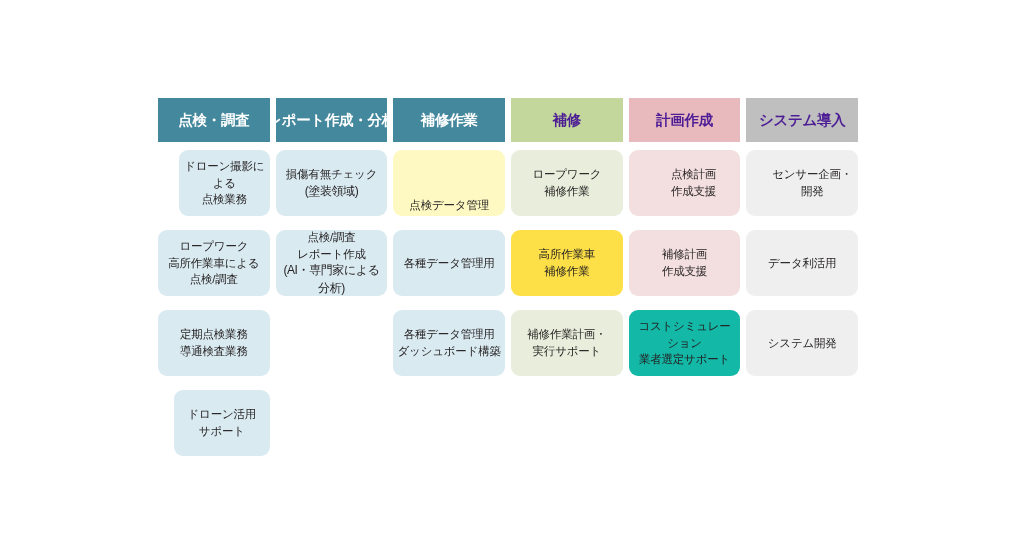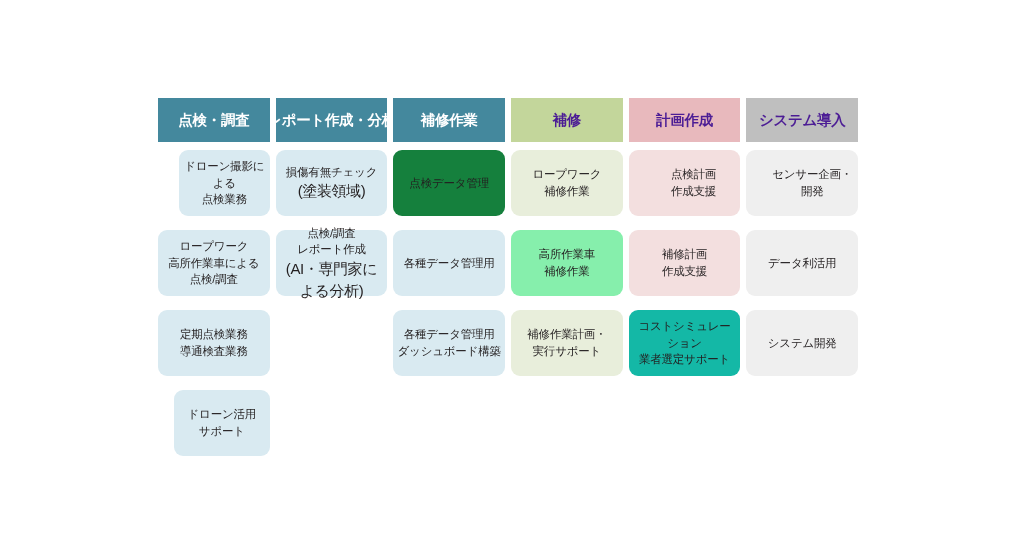--- a/index.html
+++ b/index.html
@@ -74,21 +74,21 @@
     background: transparent;
   }
   .cell-text {
     font-size: 11.5px;
     line-height: 1.45;
     color: #231f20;
     letter-spacing: -0.2px;
     white-space: pre-line;
   }
   .cell-text .sub {
-    font-size: 15px;
+    font-size: 12px;
     display: block;
     letter-spacing: -0.4px;
   }
 </style>
 </head>
 <body>
 
 <div id="canvas">
   <div id="matrix">
       <div class="column">
@@ -116,39 +116,39 @@
           </div>
           <div class="cell" style="background: rgb(217, 234, 241);">
             <div class="cell-text"><span>点検/調査</span><br><span>レポート作成</span><br><span class="sub">(AI・専門家による分析)</span></div>
           </div>
           <div class="cell empty"></div>
         </div>
       </div>
       <div class="column">
         <div class="col-header" style="background: rgb(68, 136, 157);">補修作業</div>
         <div class="cells">
-          <div class="cell" style="background: #15803d;">
+          <div class="cell" style="background: #fef9c3; align-items: flex-end;">
             <div class="cell-text"><span>点検データ管理</span></div>
           </div>
           <div class="cell" style="background: rgb(217, 234, 241);">
             <div class="cell-text"><span>各種データ管理用</span></div>
           </div>
           <div class="cell" style="background: rgb(217, 234, 241);">
             <div class="cell-text"><span>各種データ管理用</span><br><span>ダッシュボード構築</span></div>
           </div>
           <div class="cell empty"></div>
         </div>
       </div>
       <div class="column">
         <div class="col-header dark-text" style="background: rgb(195, 214, 155);">補修</div>
         <div class="cells">
           <div class="cell" style="background: rgb(232, 238, 219);">
             <div class="cell-text"><span>ロープワーク</span><br><span>補修作業</span></div>
           </div>
-          <div class="cell" style="background: #86efac;">
+          <div class="cell" style="background: #fde047;">
             <div class="cell-text"><span>高所作業車</span><br><span>補修作業</span></div>
           </div>
           <div class="cell" style="background: rgb(232, 238, 219);">
             <div class="cell-text"><span>補修作業計画・</span><br><span>実行サポート</span></div>
           </div>
           <div class="cell empty"></div>
         </div>
       </div>
       <div class="column">
         <div class="col-header dark-text" style="background: rgb(232, 185, 189);">計画作成</div>

